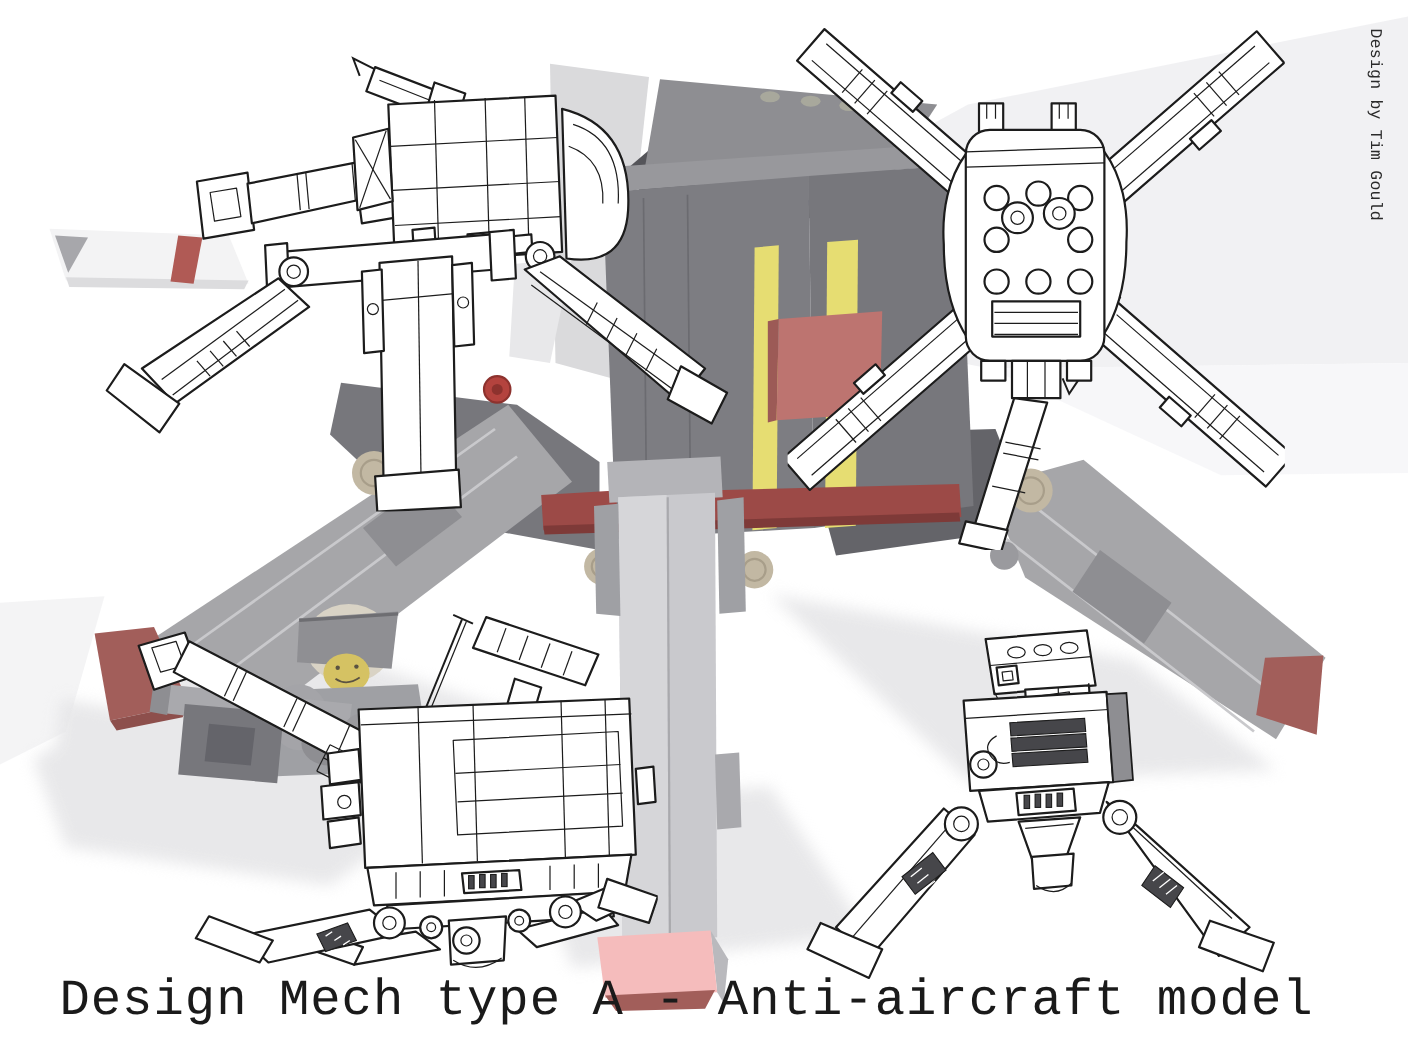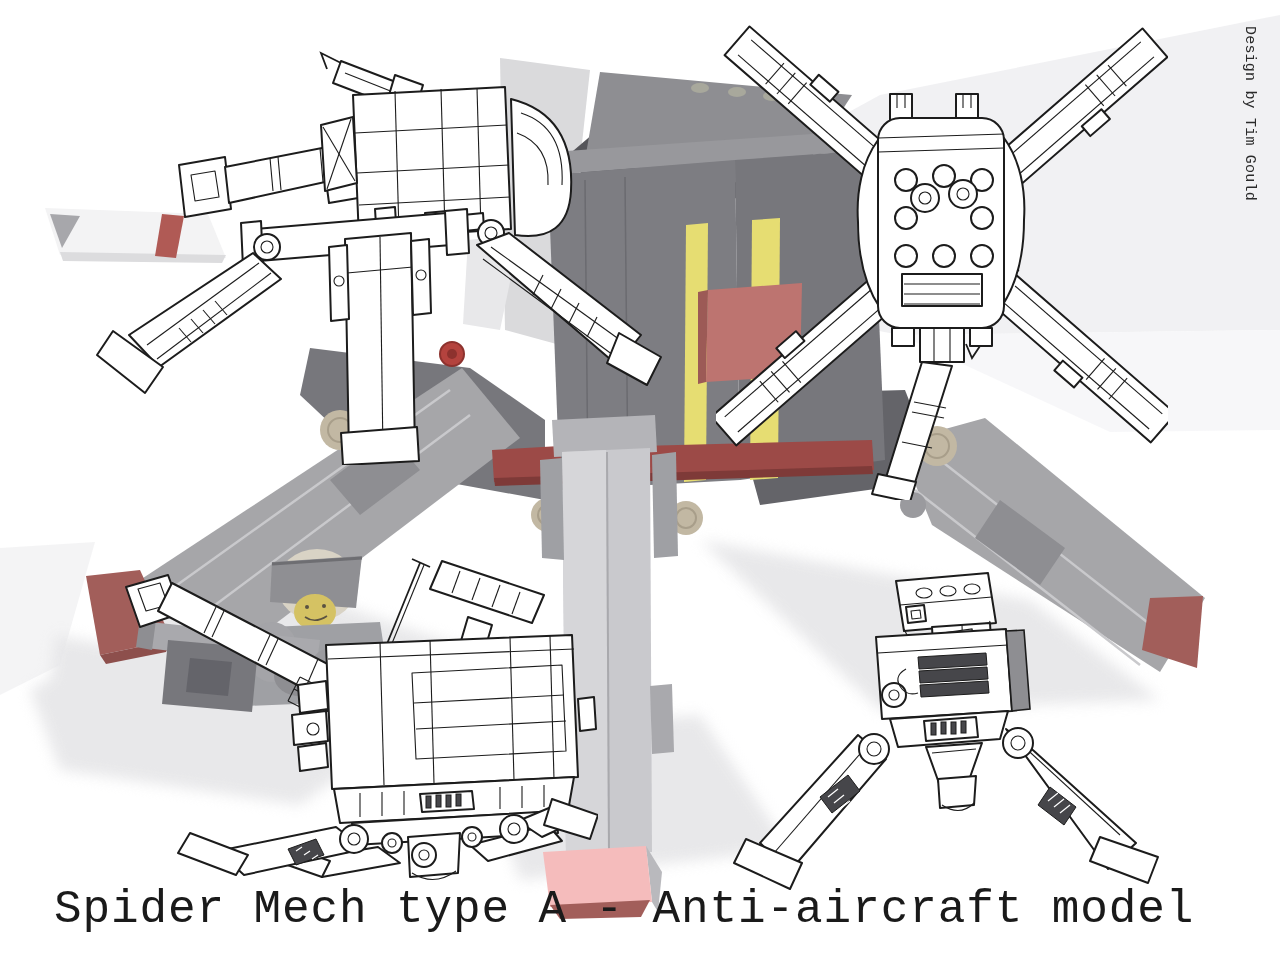--- a/index.html
+++ b/index.html
@@ -179,21 +179,21 @@
     <g>
       <polygon class="c-g3" points="150,622 320,640 316,668 146,648"></polygon>
       <polygon class="c-g1" points="140,618 156,620 152,650 136,647"></polygon>
       <polygon class="c-g2" points="168,640 258,648 252,712 162,704"></polygon>
       <polygon points="190,658 232,662 228,696 186,692" fill="#64646a"></polygon>
       <ellipse cx="300" cy="676" rx="26" ry="20" fill="#8e8e92"></ellipse>
       <ellipse cx="332" cy="664" rx="20" ry="16" fill="#9b9b9f"></ellipse>
     </g>
   </svg>
 
-  <div class="title">Spider Mech type A - Anti-aircraft model</div>
+  <div class="title">Design Mech type A - Anti-aircraft model</div>
 
   <svg class="view v-persp z5" viewBox="0 0 570 432" aria-hidden="true">
     <g>
       <polygon class="la" points="84,132 130,124 136,176 90,184"></polygon>
       <polygon class="lt" points="96,142 120,138 124,164 100,168"></polygon>
       <polygon class="la" points="130,134 304,100 308,132 134,170"></polygon>
       <line class="lt" x1="175" y1="125" x2="178" y2="158"></line>
         <line class="lt" x1="183" y1="124" x2="186" y2="157"></line>
       <line class="lt" x1="225" y1="115" x2="228" y2="149"></line>
         <line class="lt" x1="233" y1="114" x2="236" y2="148"></line>

